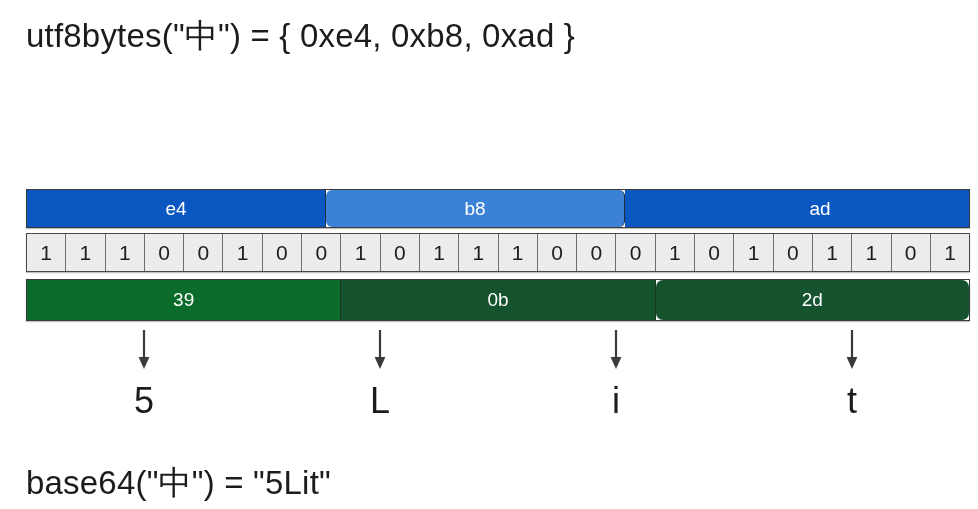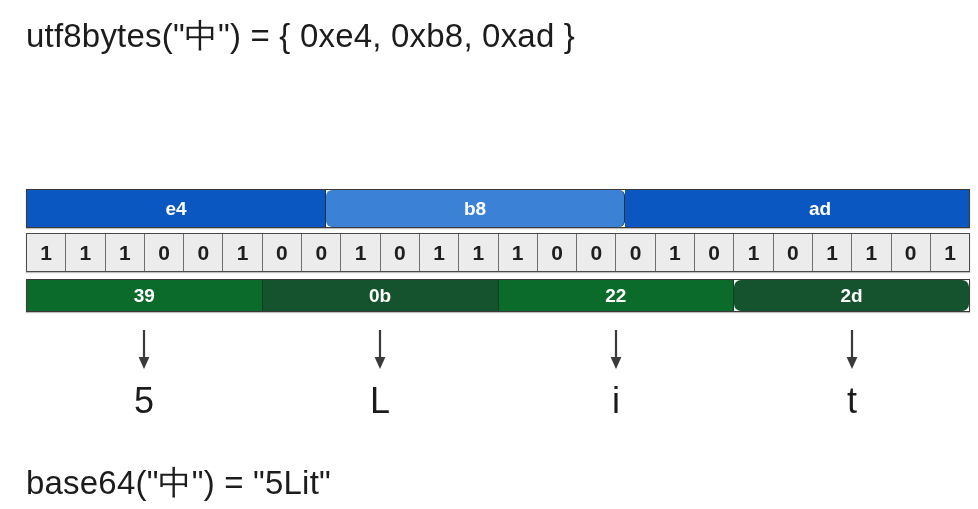--- a/index.html
+++ b/index.html
@@ -35,21 +35,20 @@
     left: 26px;
     top: 189px;
     width: 944px;
   }
 
   .row {
     position: relative;
     width: 100%;
     box-sizing: border-box;
     display: flex;
-    font-weight: bold;
   }
 
   
   #byte-row {
     height: 39px;
     border: 1px solid #3a3a3a;
     margin-bottom: 5px;
     box-shadow: 0 1px 1px rgba(0,0,0,0.25);
   }
   .byte-cell {
@@ -83,21 +82,21 @@
     font-size: 21px;
     color: #1e1e1e;
     background: #ececec;
     border-right: 1px solid #6e6e6e;
     box-sizing: border-box;
   }
   .bit-cell:last-child { border-right: none; }
 
   
   #sextet-row {
-    height: 33px;
+    height: 42px;
     border: 1px solid #3a3a3a;
     box-shadow: 0 1px 1px rgba(0,0,0,0.25);
   }
   .sextet-cell {
     display: flex;
     align-items: center;
     justify-content: center;
     color: #ffffff;
     font-size: 19px;
     height: 100%;
@@ -230,23 +229,20 @@
       </div>
     </div>
 
   <div class="row" id="sextet-row">
       <div class="sextet-cell shade-a" style="flex: 6 1 0px;">
         <span>39</span>
       </div>
       <div class="sextet-cell shade-b" style="flex: 6 1 0px;">
         <span>0b</span>
       </div>
-      <div class="sextet-cell shade-a" style="flex: 6 1 0px;">
-        <span>22</span>
-      </div>
       <div class="sextet-cell shade-b" style="flex: 6 1 0px; border-radius: 7px;">
         <span>2d</span>
       </div>
     </div>
 
 </div>
 
 <div id="decode-row">
     <div class="decode-col">
       <span class="arrow-icon"><svg viewBox="0 0 16 40" width="16" height="40" xmlns="http://www.w3.org/2000/svg">

